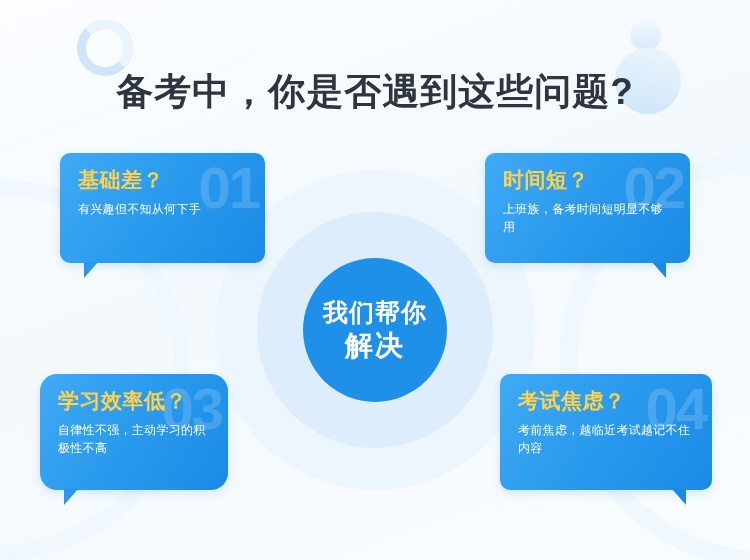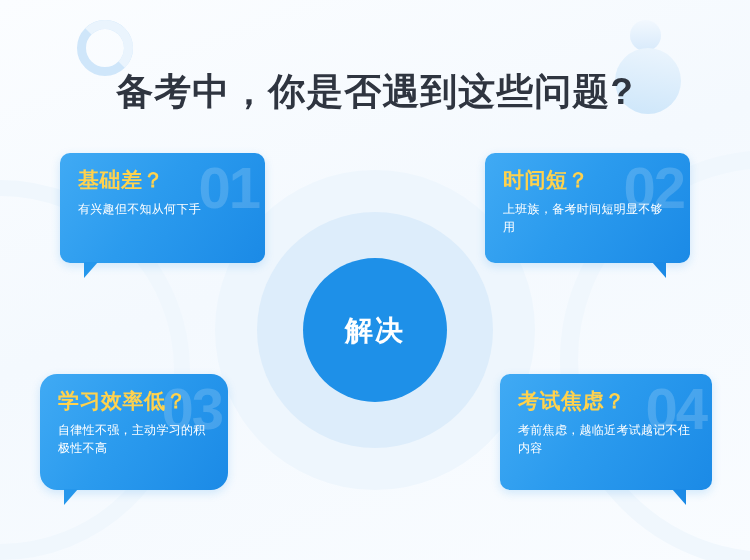--- a/index.html
+++ b/index.html
@@ -232,20 +232,21 @@
   <div class="deco-arc-right"></div>
   <div class="deco-ring"></div>
   <div class="deco-dot-small"></div>
   <div class="deco-dot-big"></div>
 
   <div class="title">备考中，你是否遇到这些问题?</div>
 
   <div class="halo-outer"></div>
   <div class="halo-inner"></div>
   <div class="center-circle">
+    <div class="center-line1">我们帮你</div>
     <div class="center-line2">解决</div>
   </div>
 
   <div class="card" id="card-1">
     <div class="watermark">01</div>
     <div class="card-inner">
       <div class="card-heading">基础差？</div>
       <div class="card-body">有兴趣但不知从何下手</div>
     </div>
   </div>

